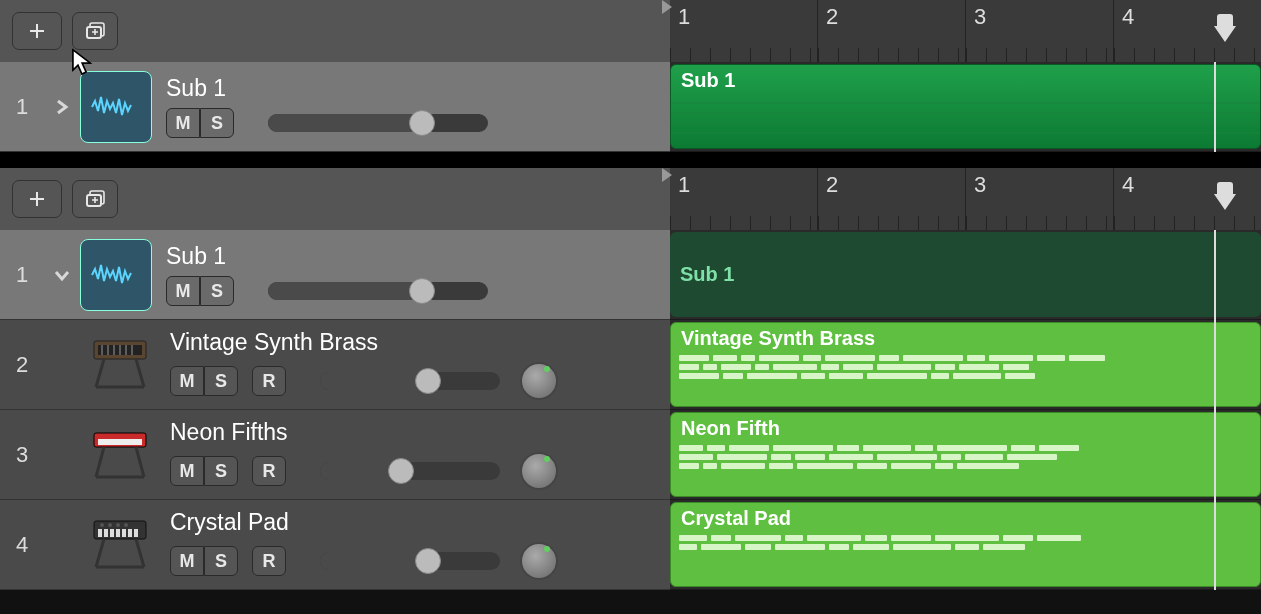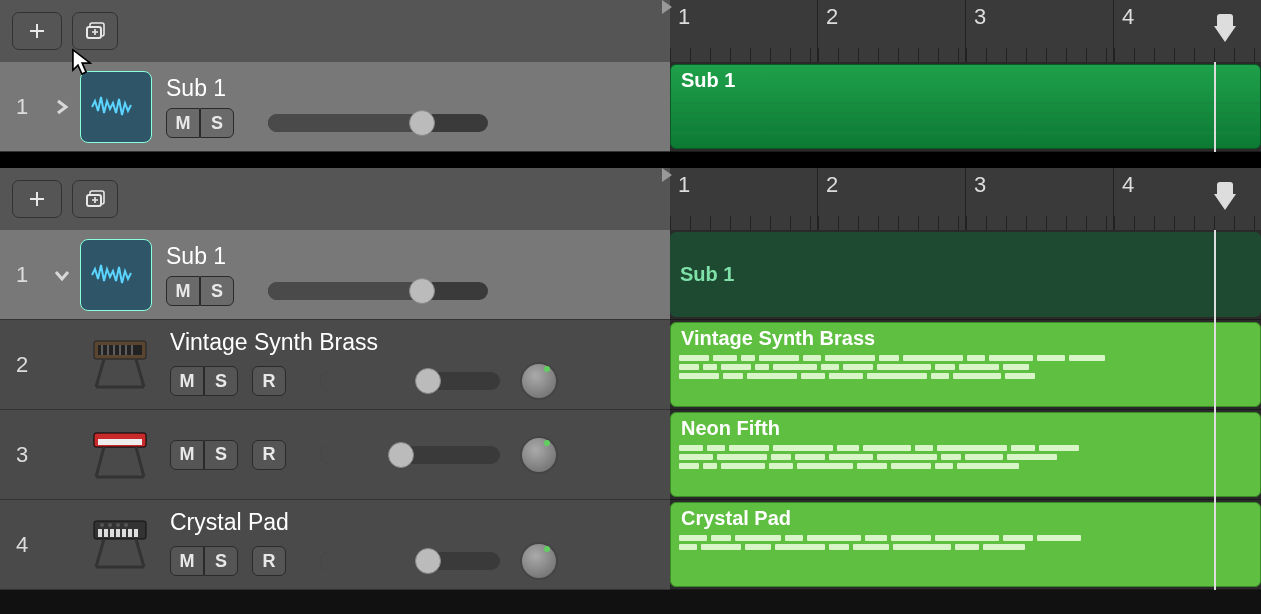--- a/index.html
+++ b/index.html
@@ -262,20 +262,21 @@
       <div class="track-row sub">
         <div class="num">3</div>
         <div class="track-icon-inst">
           <svg width="64" height="56" viewBox="0 0 64 56">
               <rect x="6" y="6" width="52" height="14" rx="2" fill="#c92a2a" stroke="#000"></rect>
               <rect x="10" y="12" width="44" height="6" fill="#eee"></rect>
               <path d="M16 20L8 50M48 20l8 30M8 50h48" stroke="#333" stroke-width="3" fill="none"></path>
             </svg>
         </div>
         <div class="track-info">
+          <div class="track-name">Neon Fifths</div>
           <div class="track-ctrls">
             <div class="pill-group">
               <div class="pill-btn">M</div>
               <div class="pill-btn">S</div>
             </div>
             <div class="pill-btn single" style="margin-left:10px">R</div>
             <div class="slider" style="width:180px">
               <div class="fill" style="width:45%"></div>
                 <div class="thumb" style="left:45%"></div>
             </div>

